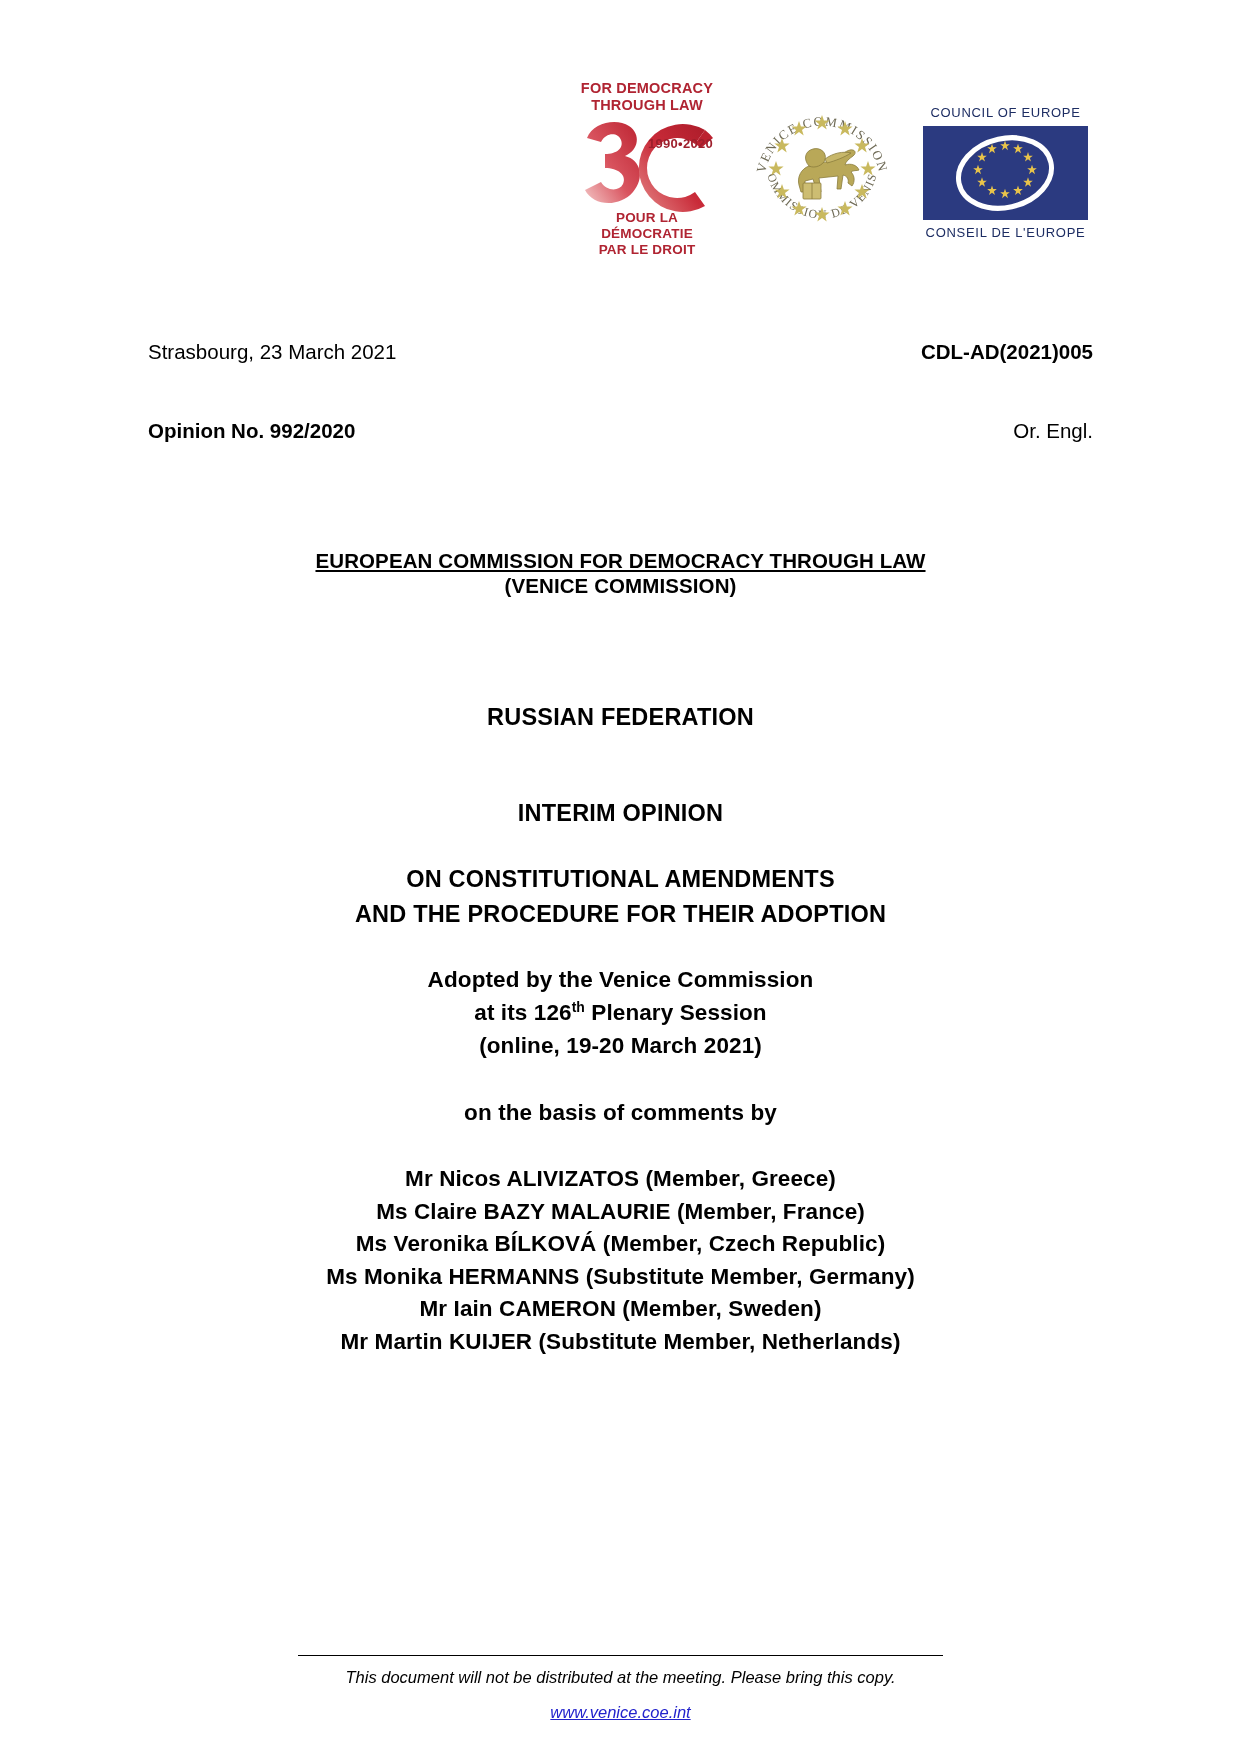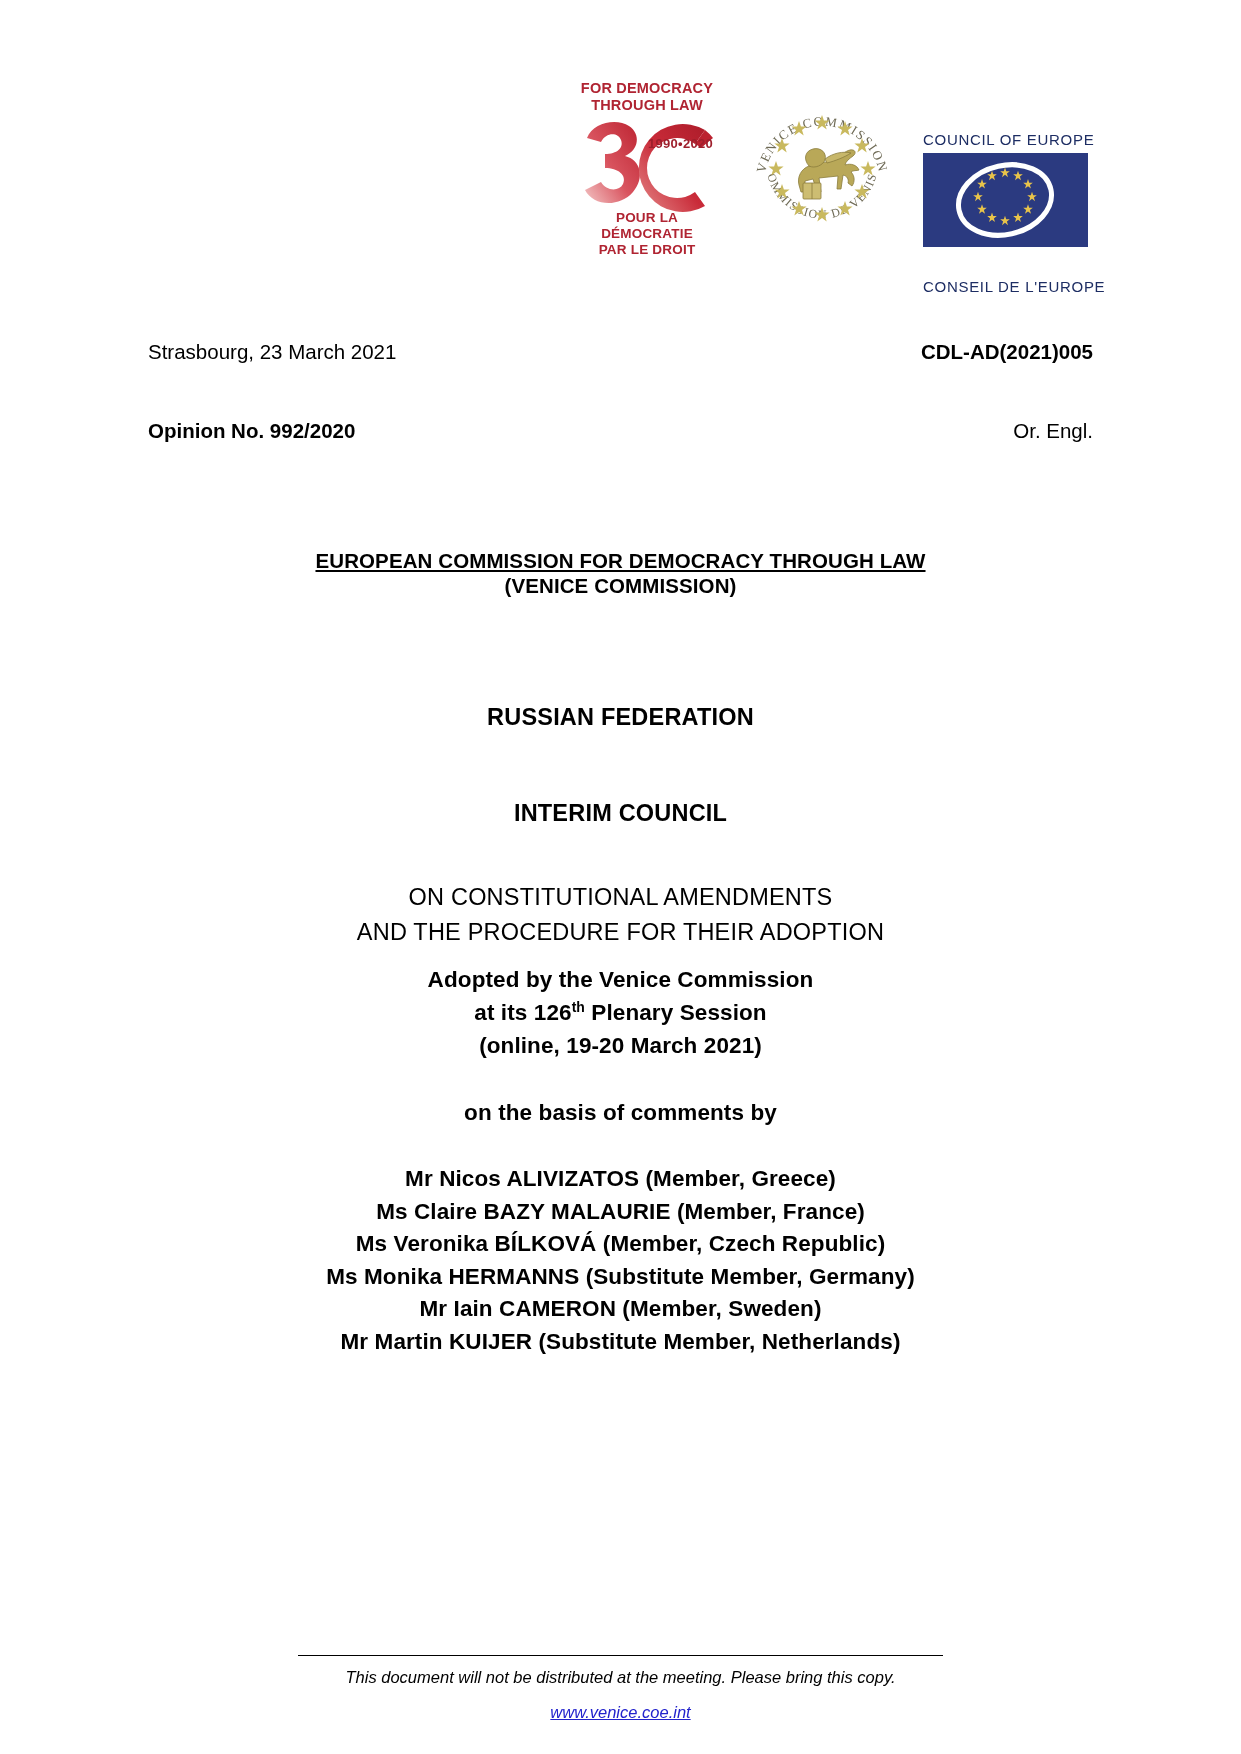--- a/index.html
+++ b/index.html
@@ -84,27 +84,26 @@
   .logo-coe {
     width: 165px;
     height: 132px;
     flex: 0 0 auto;
     position: relative;
     display: flex;
     flex-direction: column;
     align-items: stretch;
   }
   .coe-label {
-    font-size: 15px;
+    font-size: 13px;
     color: #1d2d63;
     letter-spacing: 0.7px;
     text-align: center;
     line-height: 20px;
     white-space: nowrap;
-    margin-top: 27px;
   }
   .coe-flag {
     flex: 1 1 auto;
     background: #2b3a80;
     position: relative;
     margin: 3px 0;
   }
 
   
   .hdr-row {
@@ -142,23 +141,23 @@
     font-weight: bold;
     letter-spacing: 0.2px;
   }
   .doc-type {
     top: 800px;
     font-size: 23.5px;
     font-weight: bold;
     letter-spacing: 0.2px;
   }
   .doc-subject {
-    top: 880px;
+    top: 862px;
     font-size: 23.5px;
-    font-weight: normal;
+    font-weight: bold;
     line-height: 34.5px;
     letter-spacing: 0.2px;
   }
   .doc-adoption {
     top: 963px;
     font-size: 22.5px;
     font-weight: bold;
     line-height: 33px;
     letter-spacing: 0.1px;
   }
@@ -378,21 +377,21 @@
     <span>Or. Engl.</span>
   </div>
 
   <div class="center-block org-title">
     <div class="u">EUROPEAN COMMISSION FOR DEMOCRACY THROUGH LAW</div>
     <div>(VENICE COMMISSION)</div>
   </div>
 
   <div class="center-block doc-country">RUSSIAN FEDERATION</div>
 
-  <div class="center-block doc-type">INTERIM COUNCIL</div>
+  <div class="center-block doc-type">INTERIM OPINION</div>
 
   <div class="center-block doc-subject">
     <div>ON CONSTITUTIONAL AMENDMENTS</div>
     <div>AND THE PROCEDURE FOR THEIR ADOPTION</div>
   </div>
 
   <div class="center-block doc-adoption">
     <div>Adopted by the Venice Commission</div>
     <div><span>at its 126</span><sup>th</sup><span> Plenary Session</span></div>
     <div>(online, 19-20 March 2021)</div>

